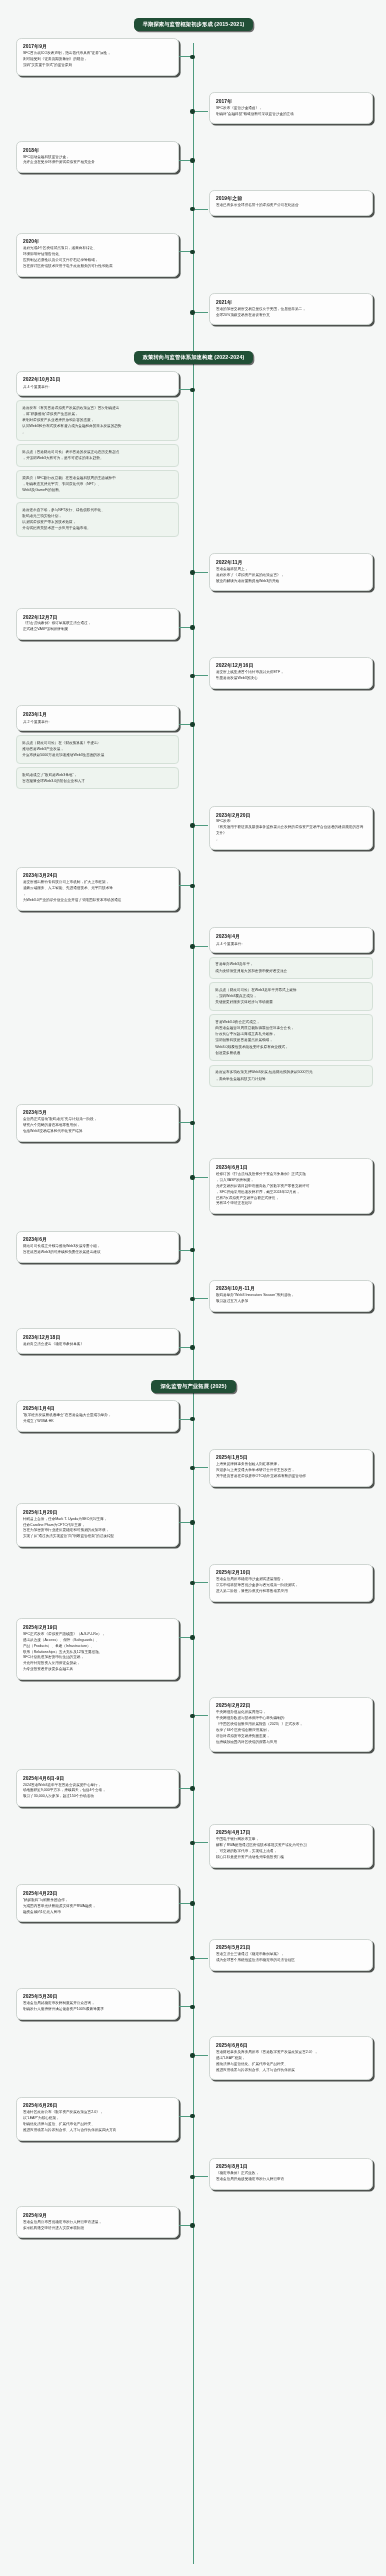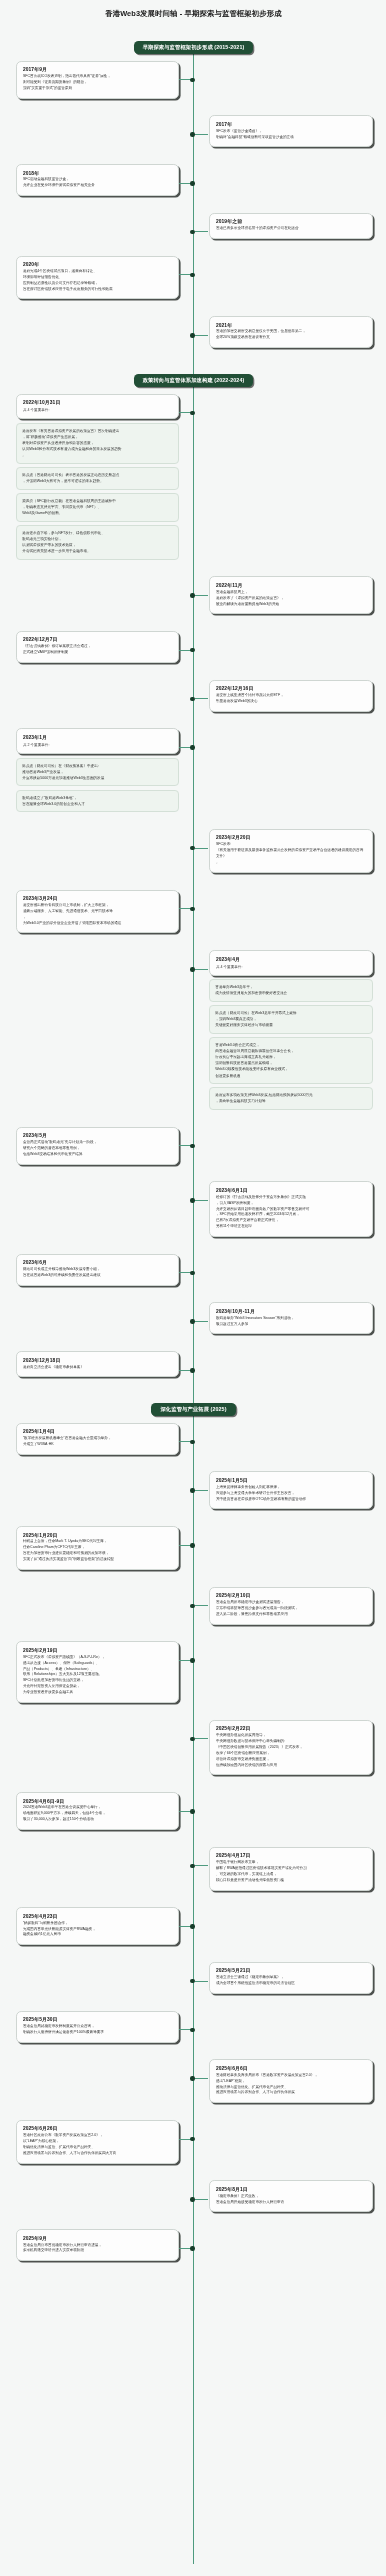--- a/index.html
+++ b/index.html
@@ -161,21 +161,20 @@
     min-height: 17px;
   }
 
   .spacer { height: 10.3px; }
 </style>
 </head>
 <body>
 
 <div id="page">
 
-  <div class="page-title">香港Web3发展时间轴 - 早期探索与监管框架初步形成</div>
 
   <div class="spine"></div>
 
   <div class="timeline" id="timeline">
       <div class="era-row">
         <div class="era-banner">早期探索与监管框架初步形成 (2015-2021)</div>
       </div>
       <div class="event left">
         <div class="node"></div>
         <div class="connector"></div>

